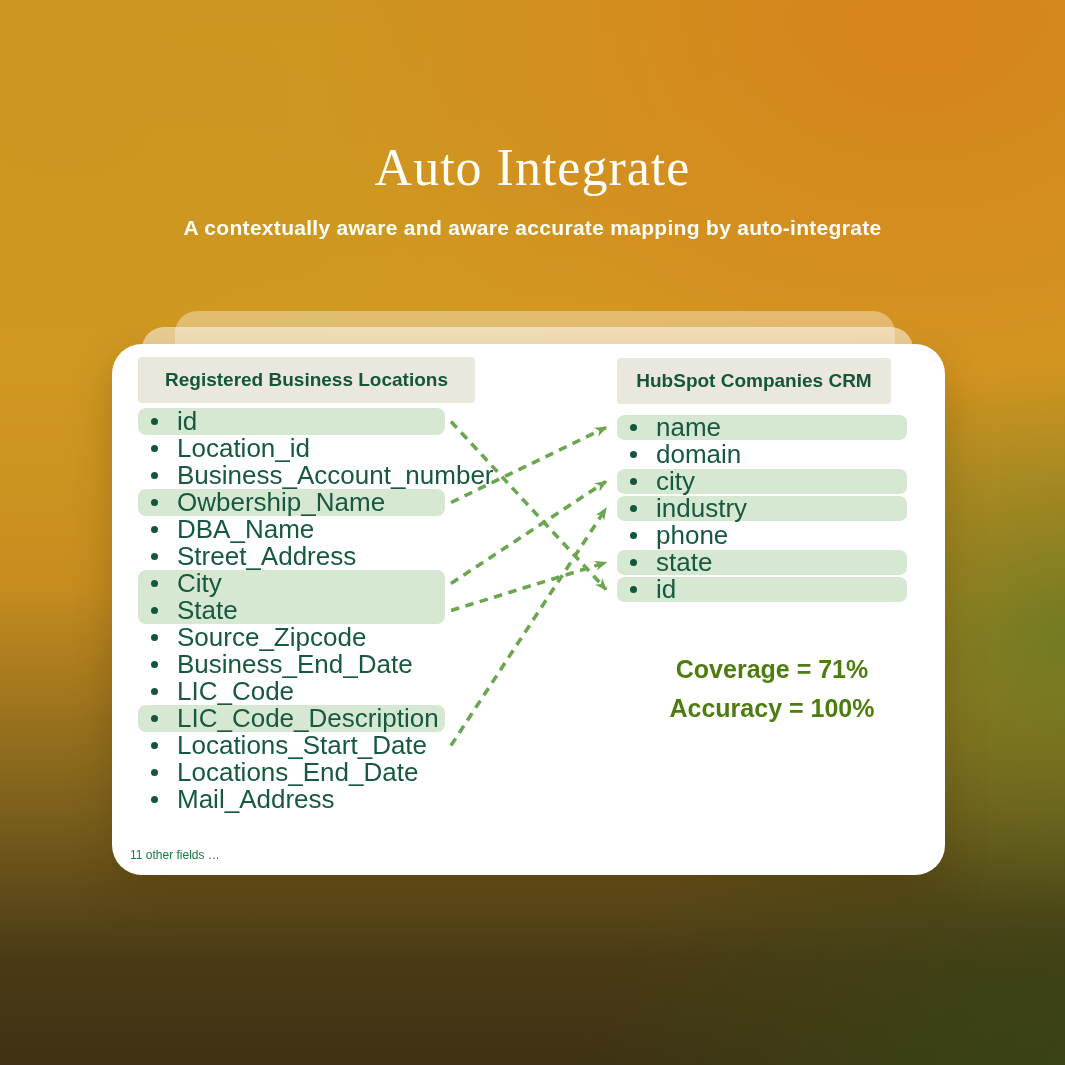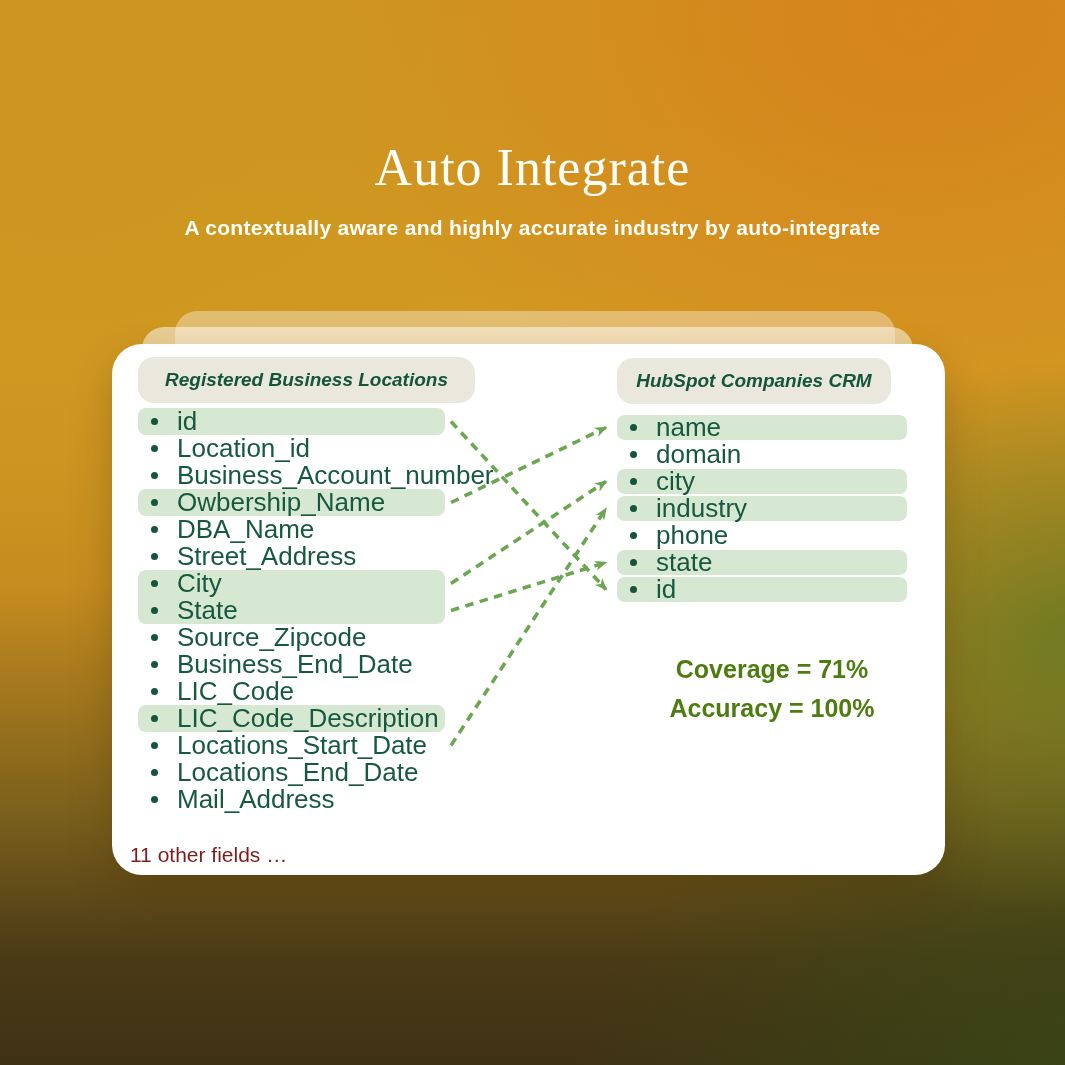--- a/index.html
+++ b/index.html
@@ -24,49 +24,49 @@
   }
   .sheet{position:absolute;border-radius:22px;}
   .sheet.back{left:175px;top:311px;width:720px;height:100px;background:rgba(255,251,242,.38);z-index:1;}
   .sheet.mid{left:142px;top:327px;width:771px;height:100px;background:rgba(255,251,242,.55);z-index:2;}
   .card{
     position:absolute;left:112px;top:344px;width:833px;height:531px;
     background:#ffffff;border-radius:30px;z-index:3;
     box-shadow:0 18px 40px rgba(70,45,5,.28);
   }
   .pill{
-    position:absolute;background:#eae8dc;border-radius:16px;
+    position:absolute;background:#eae8dc;border-radius:4px;
     display:flex;align-items:center;justify-content:center;
-    font-weight:700;font-size:19px;color:#14553b;white-space:nowrap;font-style:italic;
+    font-weight:700;font-size:19px;color:#14553b;white-space:nowrap;
   }
   #left-pill{left:26px;top:13px;width:337px;height:46px;}
   #right-pill{left:505px;top:14px;width:274px;height:46px;}
   #left-rows{position:absolute;left:26px;top:64px;width:307px;}
   #right-rows{position:absolute;left:505px;top:70px;width:290px;text-align:center;}
   .row{height:27px;display:flex;align-items:center;font-size:26px;color:#17593f;}
   .bullet{width:7px;height:7px;border-radius:50%;background:#14553b;margin-left:13px;flex:0 0 auto;}
   .row-label{margin-left:19px;white-space:nowrap;}
   .hl{background:#d7e8d2;}
   .hl-top{border-top-left-radius:8px;border-top-right-radius:8px;}
   .hl-bottom{border-bottom-left-radius:8px;border-bottom-right-radius:8px;}
   .rrow{box-sizing:border-box;}
   .rrow.hl{background-clip:content-box;padding:1px 0;border-radius:8px;}
   .footer-note{position:absolute;left:18px;top:497px;height:27px;display:flex;align-items:center;
-    font-size:21px;color:#7f1d1d;white-space:nowrap;}
+    font-size:12px;color:#15803d;white-space:nowrap;}
   .metrics{position:absolute;left:505px;top:306px;width:310px;text-align:center;
     font-size:25px;font-weight:700;color:#4d7c0f;line-height:39px;white-space:nowrap;}
   #arrows{position:absolute;left:0;top:0;z-index:5;pointer-events:none;}
 </style>
 </head>
 <body>
 
 <div class="page">
 
   <div class="title">Auto Integrate</div>
-  <div class="subtitle">A contextually aware and highly accurate industry by auto-integrate</div>
+  <div class="subtitle">A contextually aware and aware accurate mapping by auto-integrate</div>
 
   <div class="sheet back"></div>
   <div class="sheet mid"></div>
 
   <div class="card">
     <div class="pill" id="left-pill">Registered Business Locations</div>
     <div class="pill" id="right-pill">HubSpot Companies CRM</div>
 
     <div id="left-rows">
         <div class="row hl hl-top hl-bottom">

